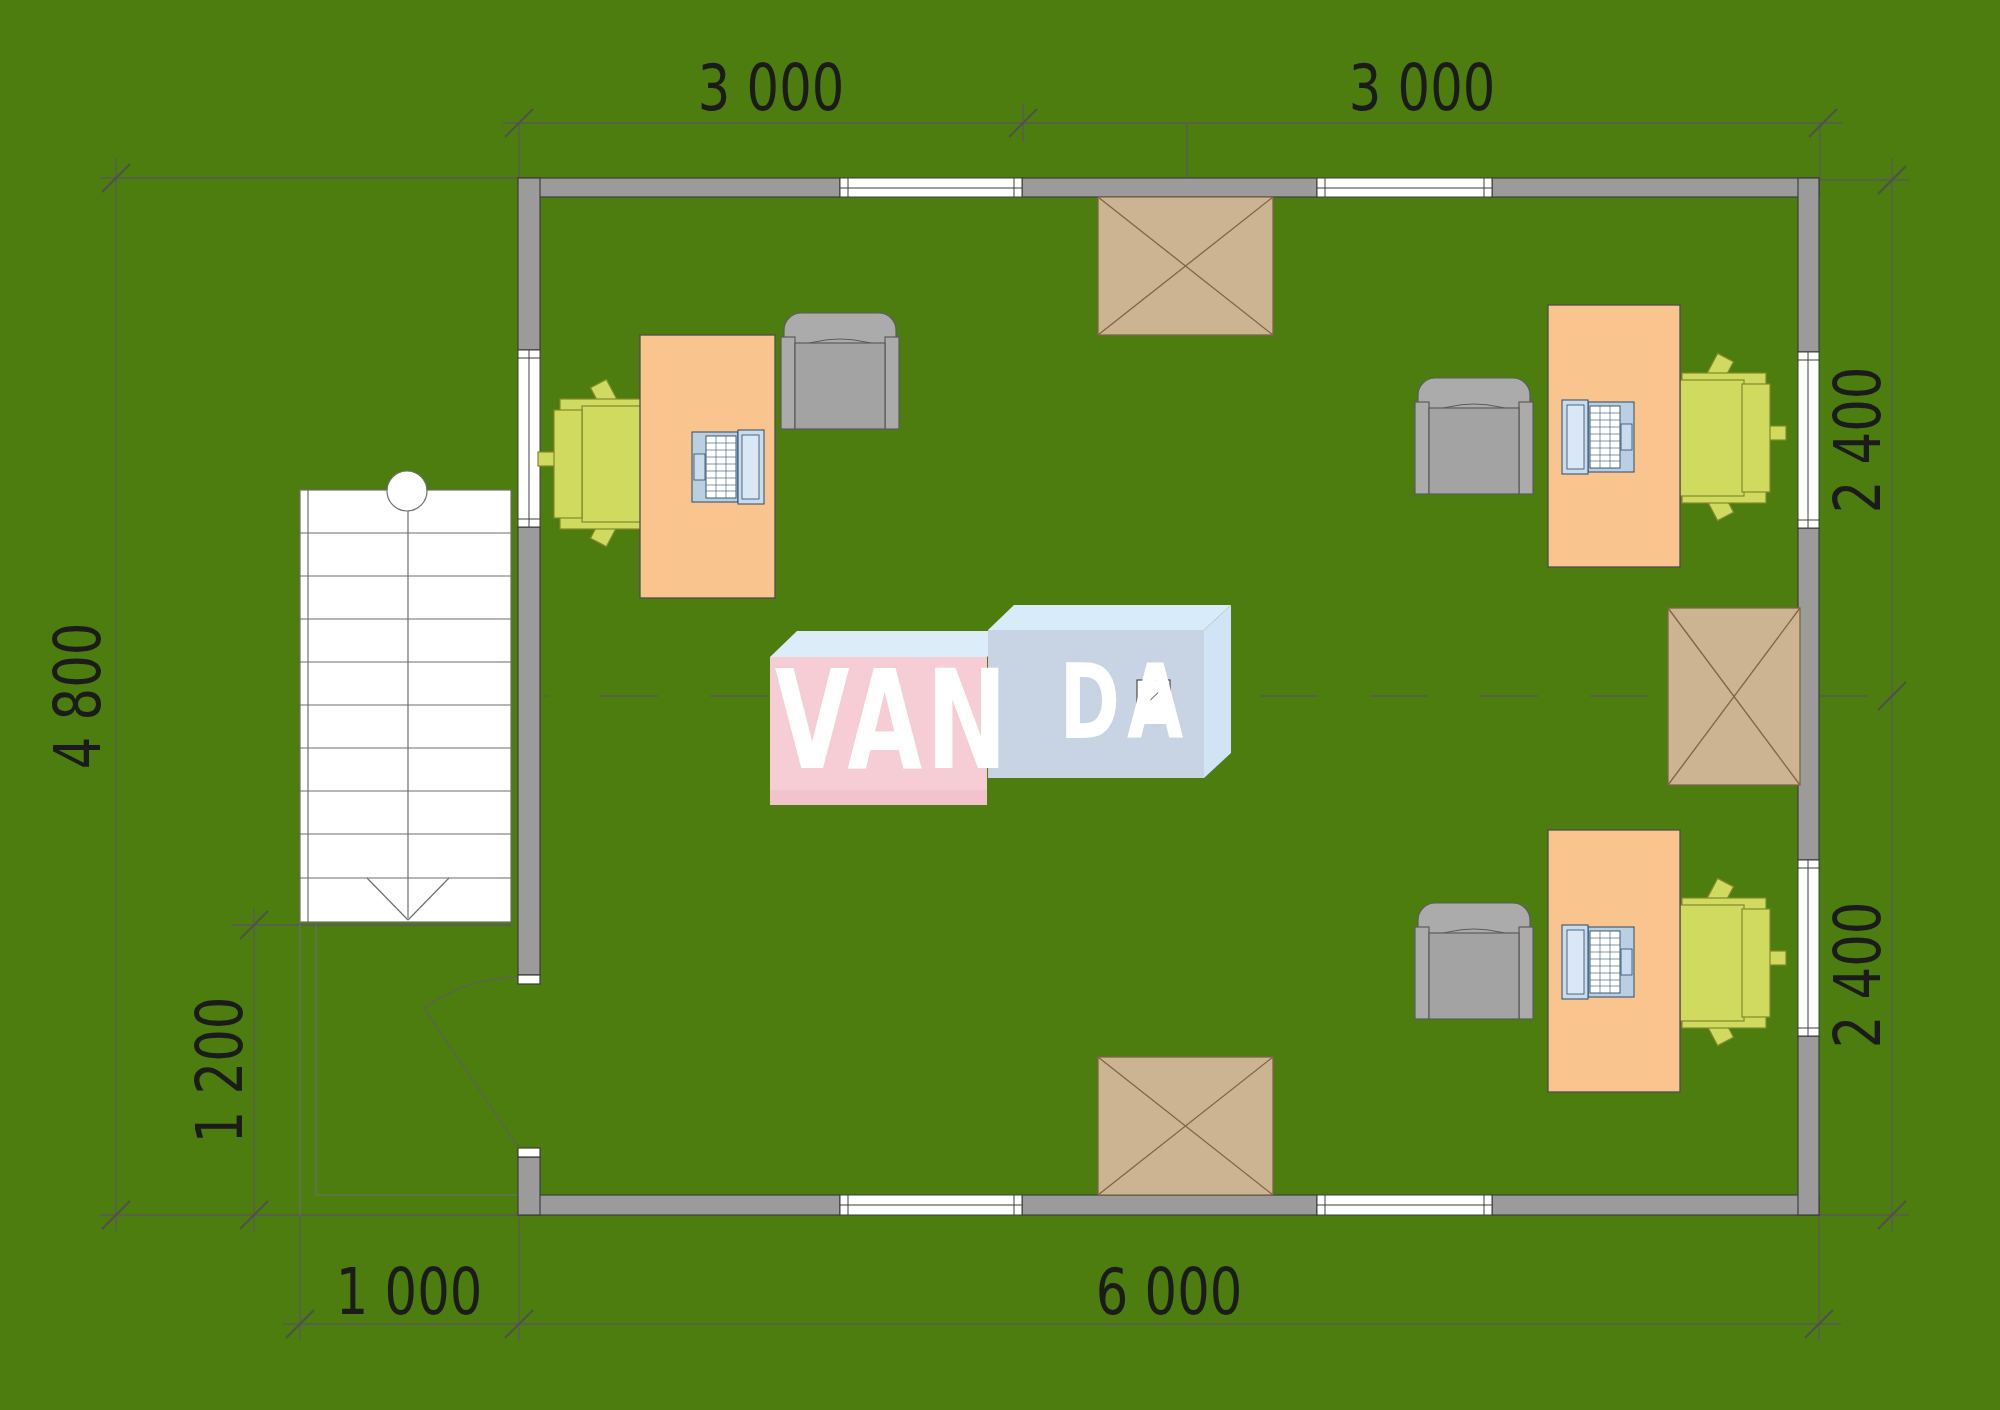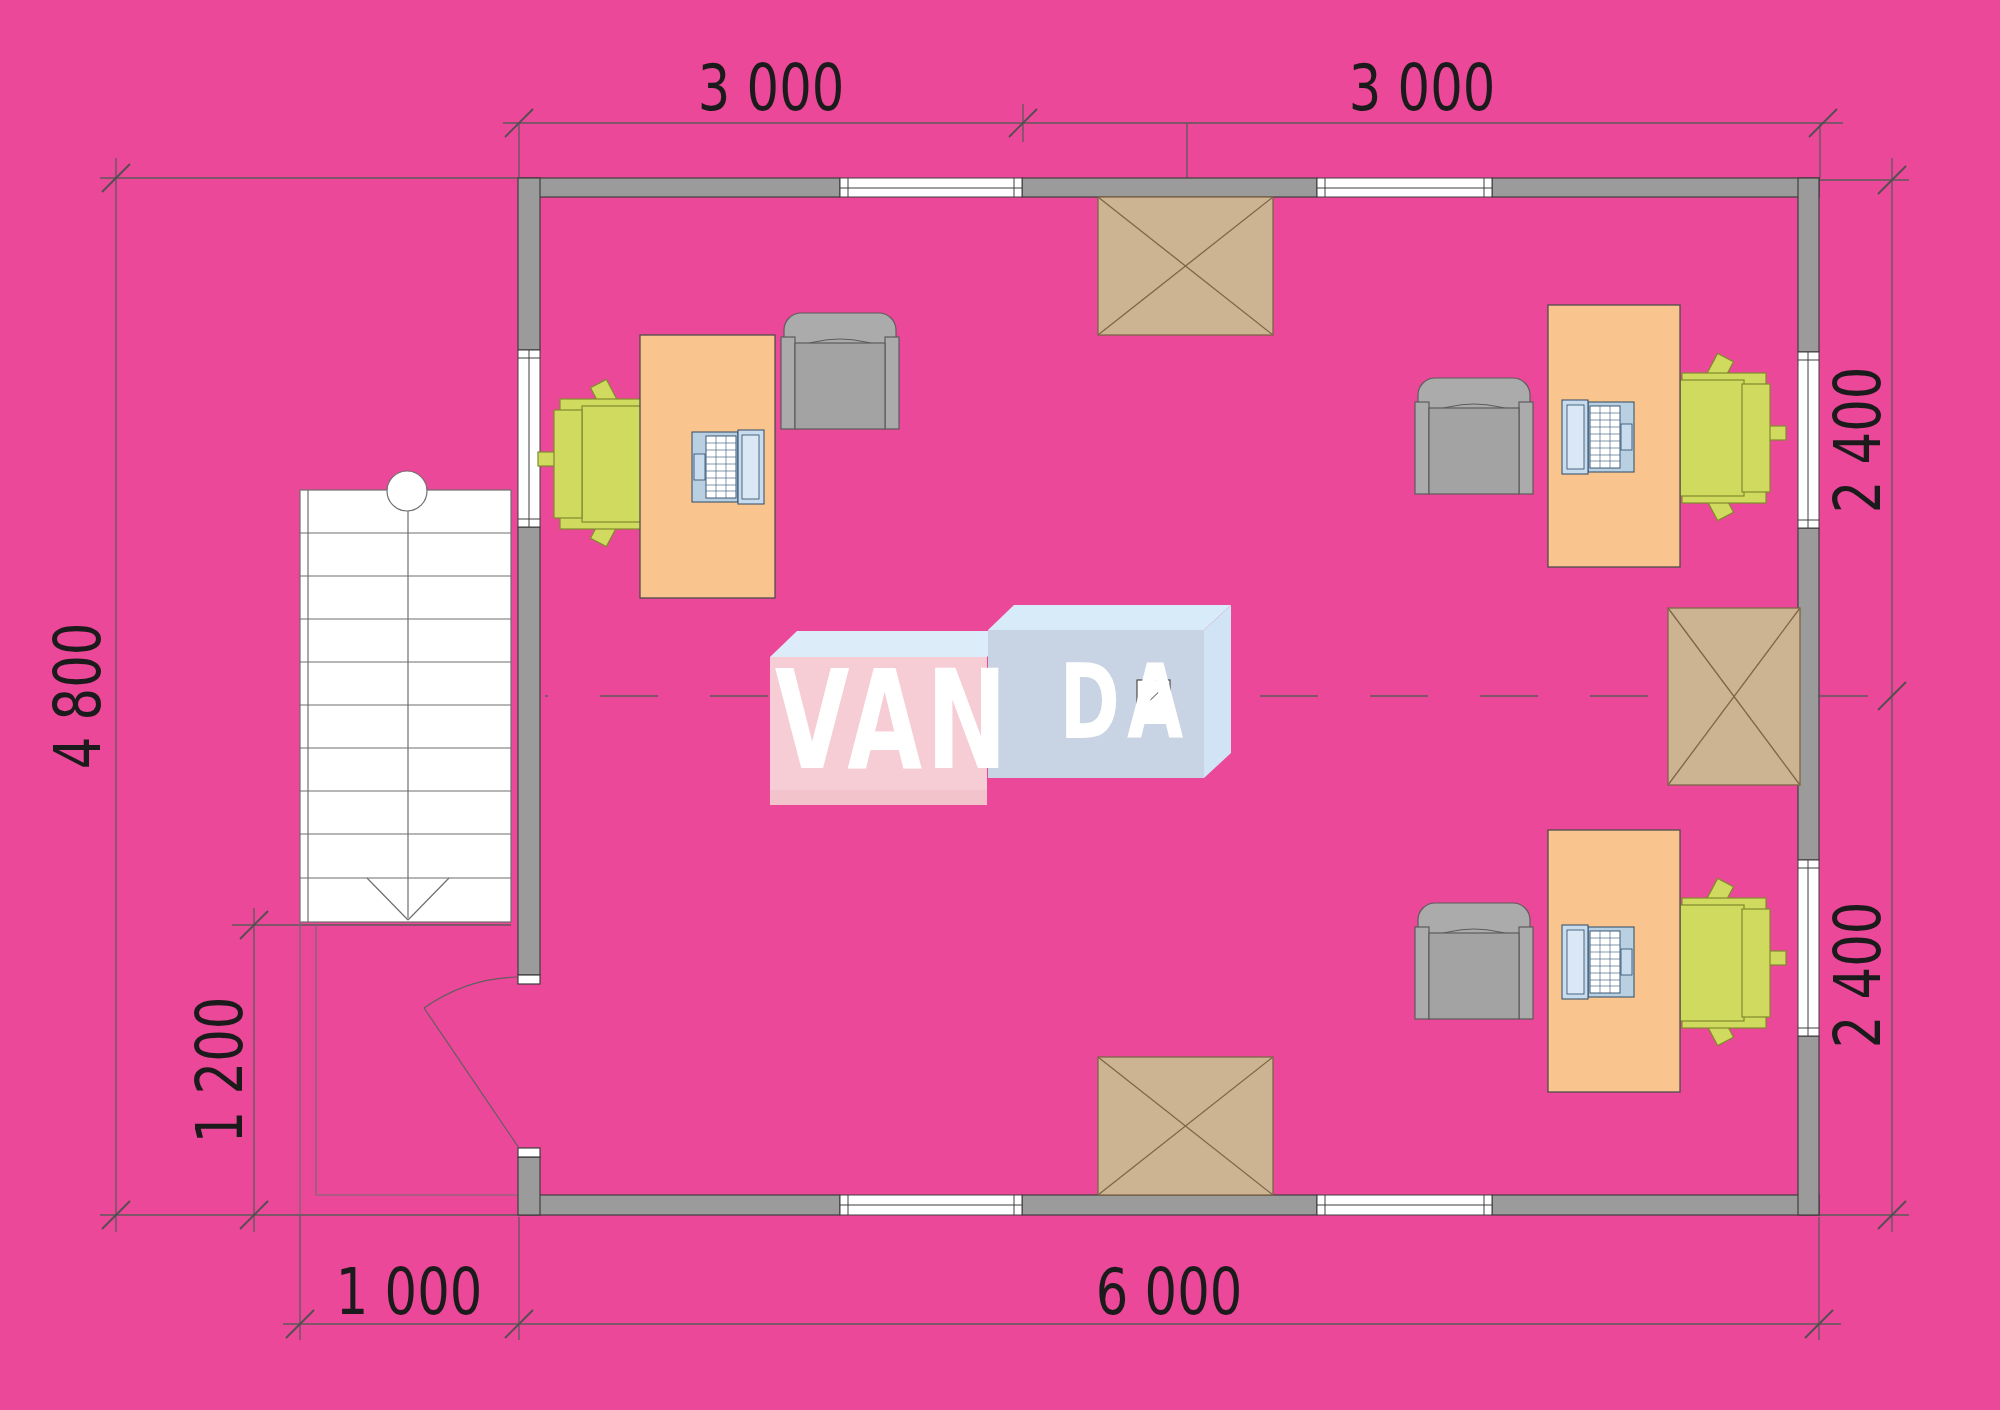--- a/index.html
+++ b/index.html
@@ -1,16 +1,16 @@
 <!DOCTYPE html>
 <html><head>
 <meta charset="utf-8">
 <style>
   html,body{margin:0;padding:0;background:#ffffff;}
-  #stage{position:relative;width:2000px;height:1410px;background:#ec4899;overflow:hidden;
+  #stage{position:relative;width:2000px;height:1410px;background:#4d7c0f;overflow:hidden;
          font-family:"DejaVu Sans",sans-serif;}
   #plan-svg{position:absolute;left:0;top:0;}
   .lbl{position:absolute;font-size:64px;color:#1b1b1b;white-space:nowrap;
        transform:translate(-50%,-50%) scaleX(0.80);transform-origin:center;}
   .lbl.rot{transform:translate(-50%,-50%) rotate(-90deg) scaleX(0.80);}
   .logo-txt{position:absolute;color:#ffffff;font-weight:700;white-space:nowrap;
             transform:translate(-50%,-50%) scaleX(0.70);}
   #logo-van{font-size:138px;letter-spacing:6px;}
   #logo-da{font-size:104px;letter-spacing:10px;}
 </style>

